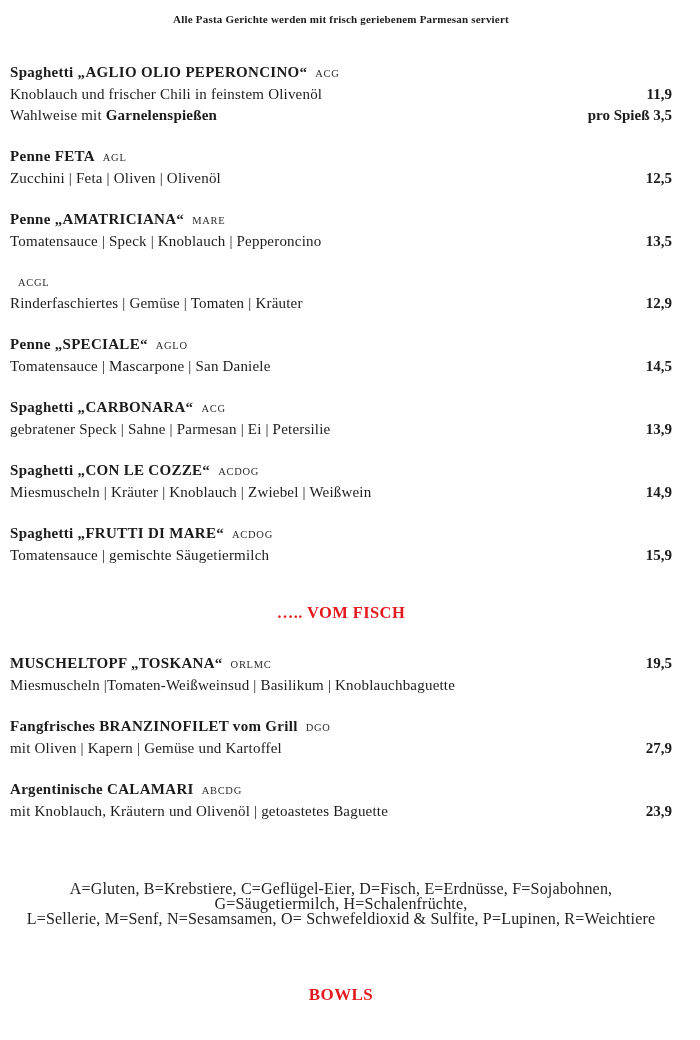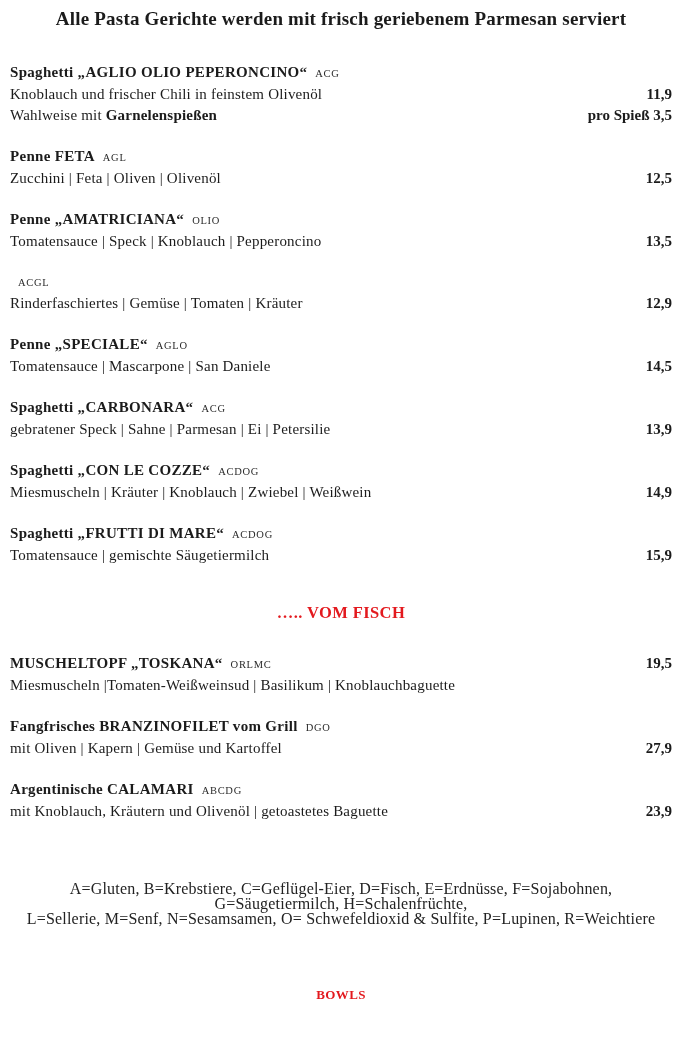--- a/index.html
+++ b/index.html
@@ -7,21 +7,21 @@
     width: 700px; height: 1040px;
     background: #ffffff;
     font-family: "Liberation Serif", "DejaVu Serif", serif;
     color: #1b1b1b;
     overflow: hidden;
   }
   .page { padding: 9px 28px 0 10px; }
 
   .header-note {
     text-align: center;
-    font-size: 19px;
+    font-size: 11px;
     font-weight: 600;
     line-height: 20px;
     letter-spacing: .2px;
   }
 
   .items { margin-top: 33px; }
   .item { margin-bottom: 20px; }
 
   .title-row {
     display: flex;
@@ -71,21 +71,21 @@
 
   .legend {
     margin-top: 59px;
     text-align: center;
     font-size: 16px;
     line-height: 15px;
     color: #222222;
     letter-spacing: .2px;
   }
 
-  .bowls-heading { margin-top: 58px; font-size: 13px; text-align: center; }
+  .bowls-heading { margin-top: 58px; font-size: 17px; text-align: center; }
 </style>
 </head>
 <body>
 
 <div class="page">
   <div class="header-note">Alle Pasta Gerichte werden mit frisch geriebenem Parmesan serviert</div>
 
   <div class="items">
   <div class="item">
     <div class="title-row">
@@ -118,21 +118,21 @@
   <div class="line-row">
     <span class="desc"><span>Zucchini | Feta | Oliven | Olivenöl</span></span>
     <span class="price">12,5</span>
   </div>
 </div>
   </div>
 
   <div class="item">
     <div class="title-row">
       <span class="title">Penne „AMATRICIANA“</span>
-      <span class="code">OLIO</span>
+      <span class="code">MARE</span>
       <span class="fill"></span>
 
     </div>
     <div>
   <div class="line-row">
     <span class="desc"><span>Tomatensauce | Speck | Knoblauch | Pepperoncino</span></span>
     <span class="price">13,5</span>
   </div>
 </div>
   </div>

